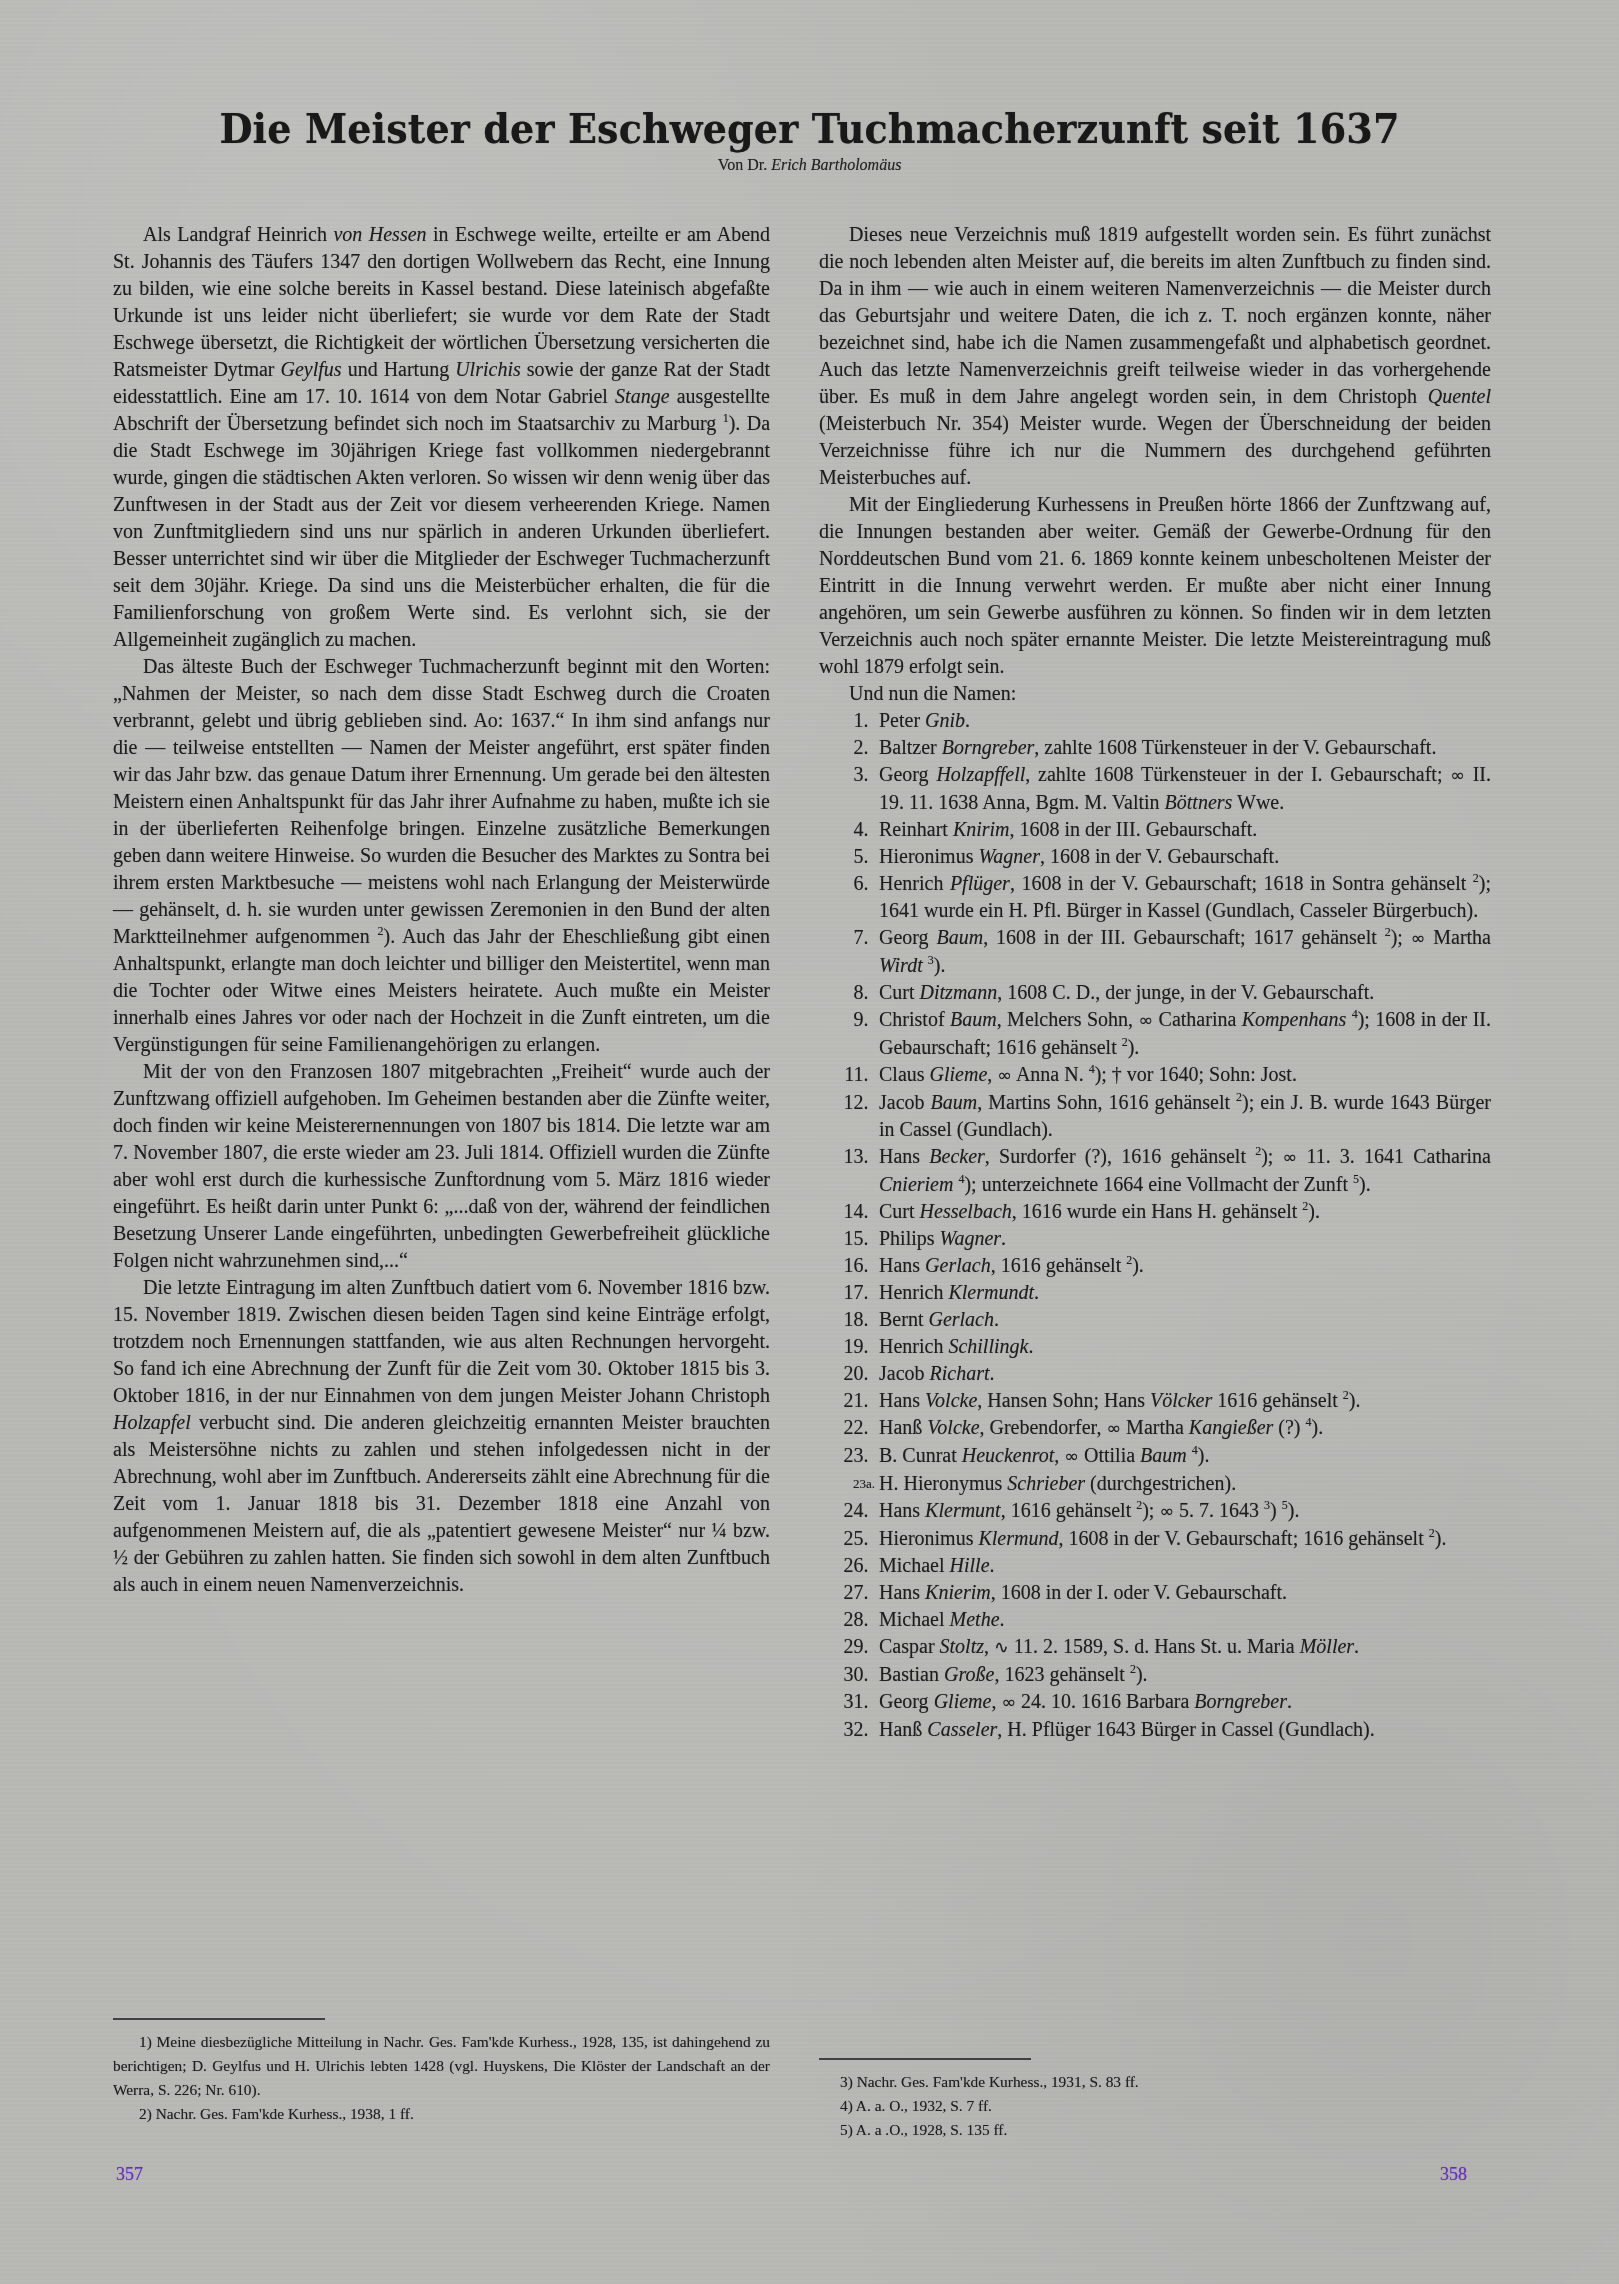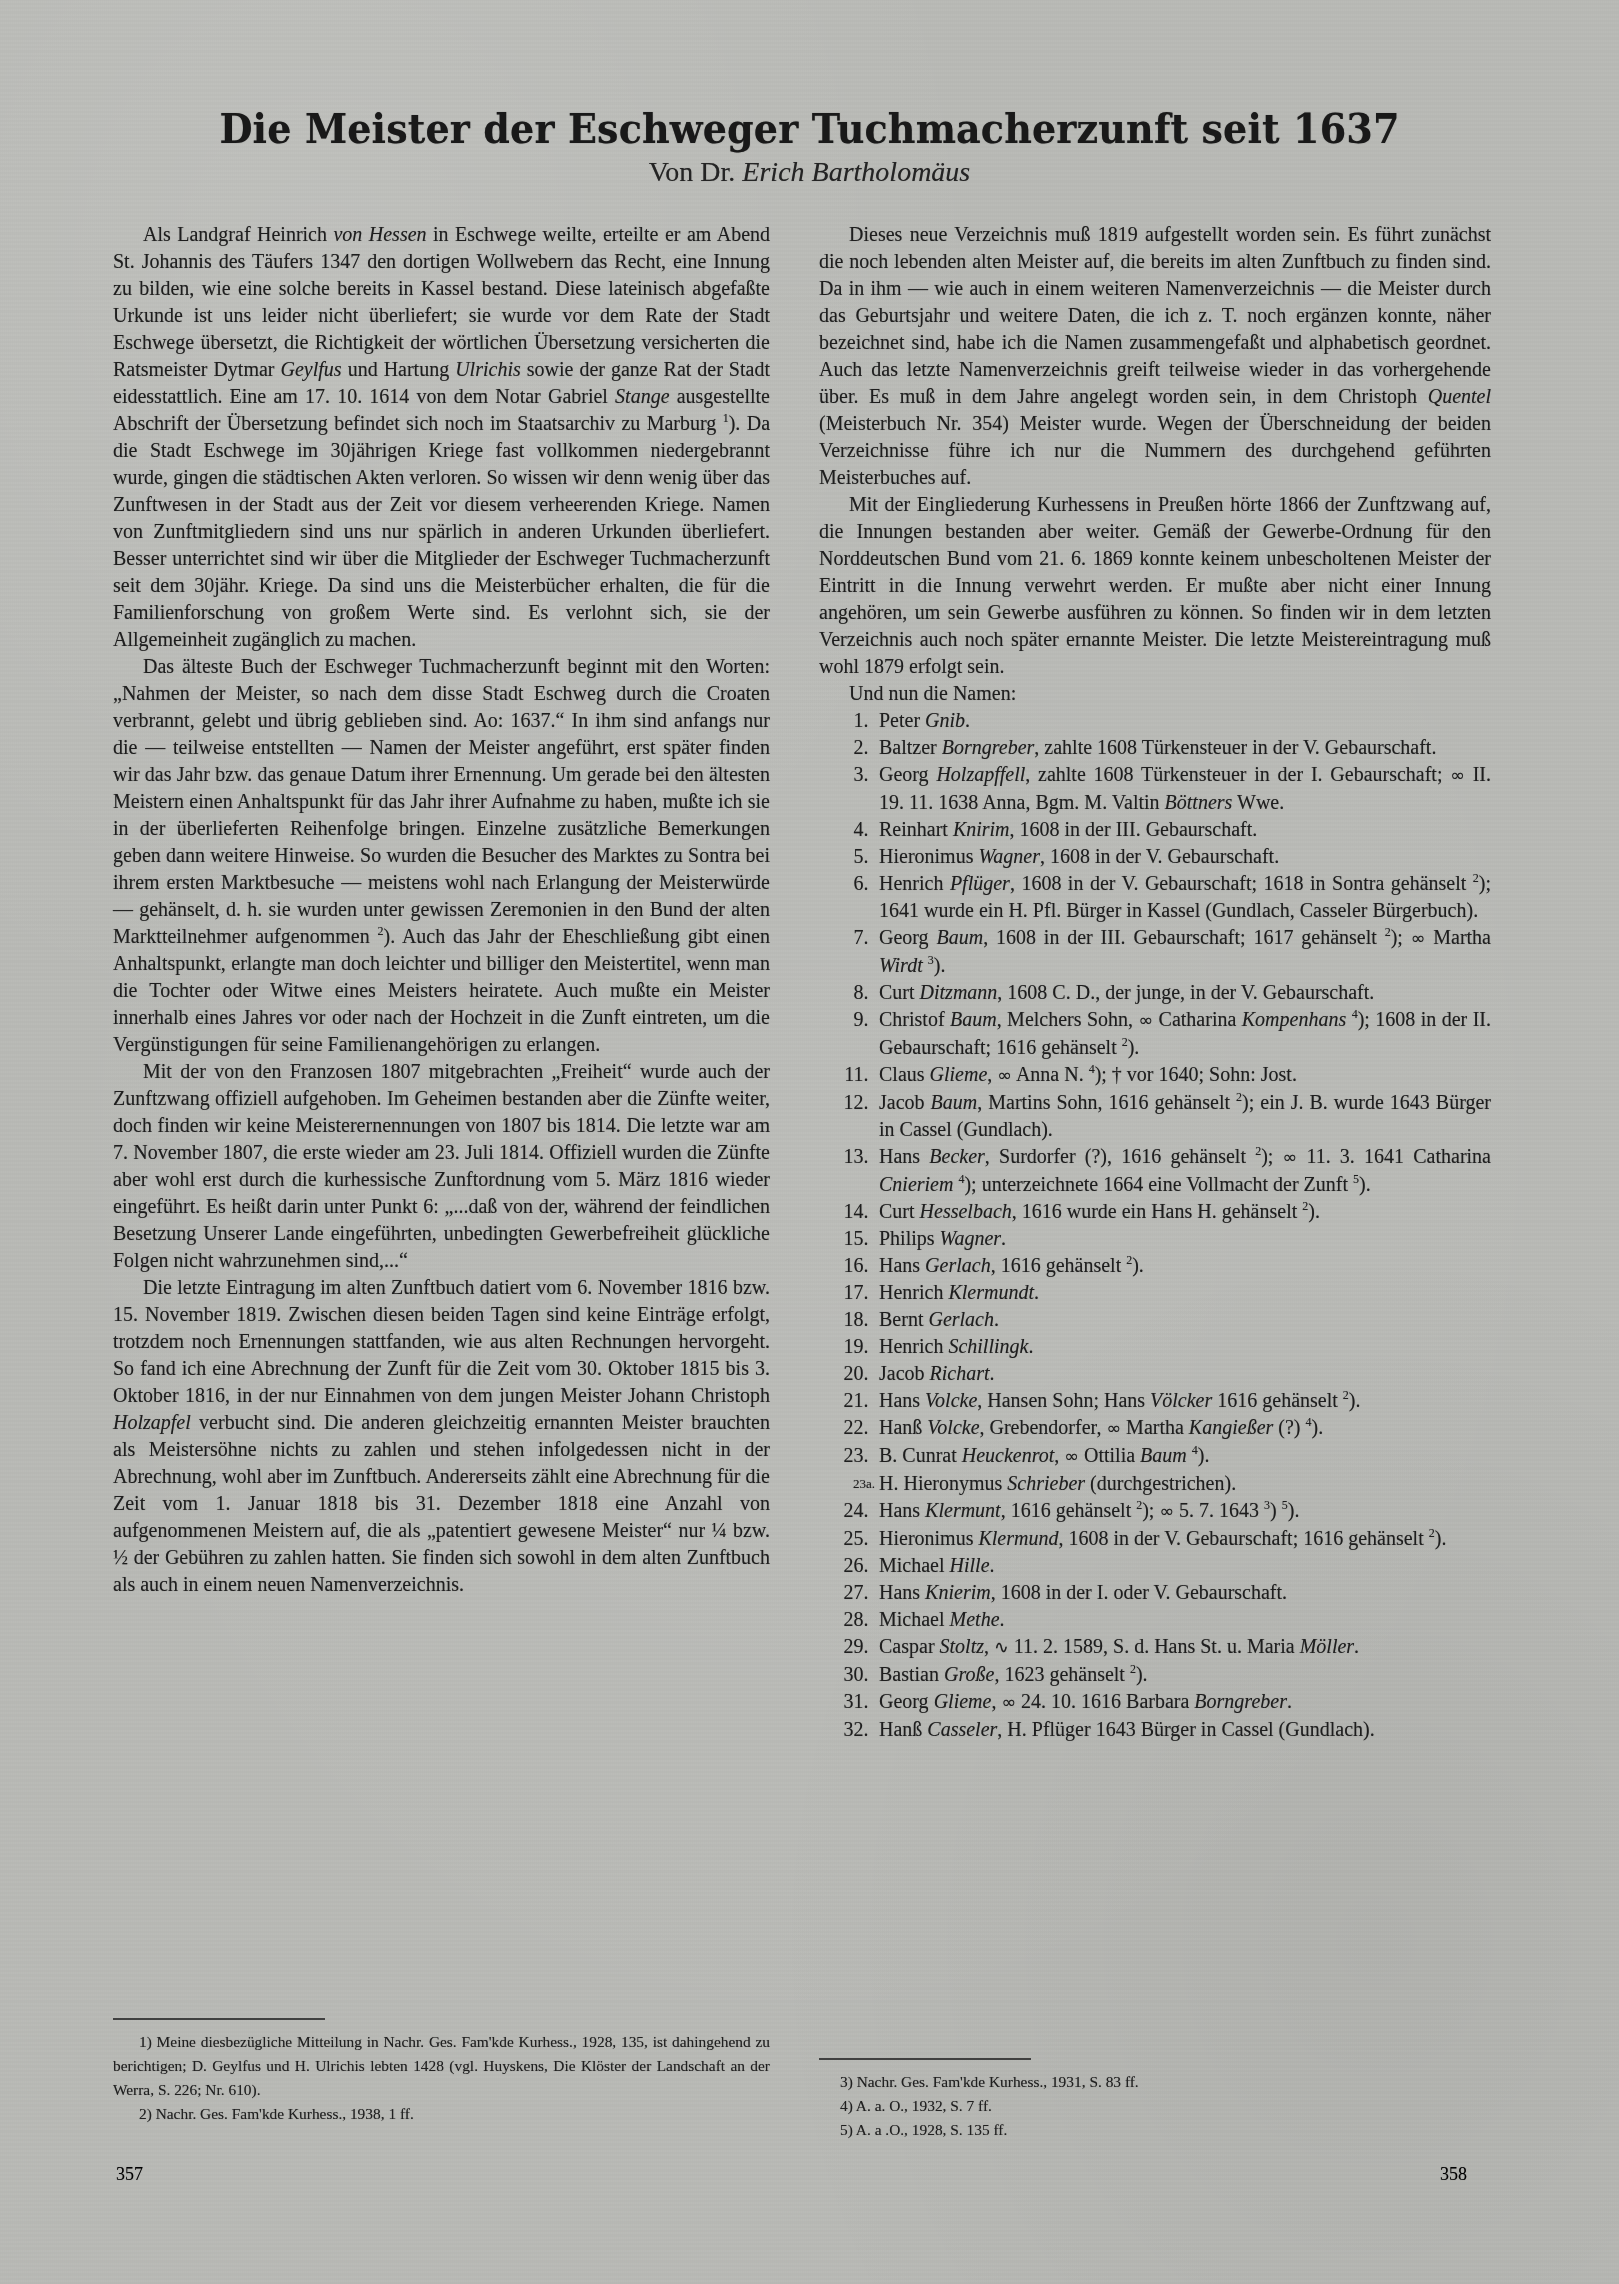--- a/index.html
+++ b/index.html
@@ -37,21 +37,21 @@
     font-weight:700;
     font-size:41px;
     letter-spacing:0.1px;
     color:#191919;
     transform:scaleX(.93);
     text-shadow:0 0 0.9px rgba(40,40,40,.55);
   }
   .byline {
     position:absolute; left:0; right:0; top:156px;
     text-align:center;
-    font-size:28px;
+    font-size:16px;
     color:#242424;
     text-shadow:0 0 0.7px rgba(50,50,50,.5);
   }
   .byline i { font-style:italic; }
 
   
   .col {
     position:absolute;
     top:221px;
     width:657px;
@@ -107,21 +107,21 @@
     text-shadow:0 0 0.7px rgba(55,55,55,.5);
   }
   .fn-left  { left:113px;  top:2030px; width:657px; }
   .fn-right { left:814px; top:2070px; width:657px; }
   .fn p { margin:0; text-indent:26px; }
 
   
   .folio {
     position:absolute;
     font-size:18px;
-    color:#000000;
+    color:#6d28d9;
     text-shadow:0 0 0.7px rgba(55,55,55,.5);
   }
   .folio-left  { left:116px;  top:2164px; }
   .folio-right { left:1440px; top:2164px; }
 </style>
 </head>
 <body>
 
 <div class="paper"></div>
 <div class="grain"></div>

